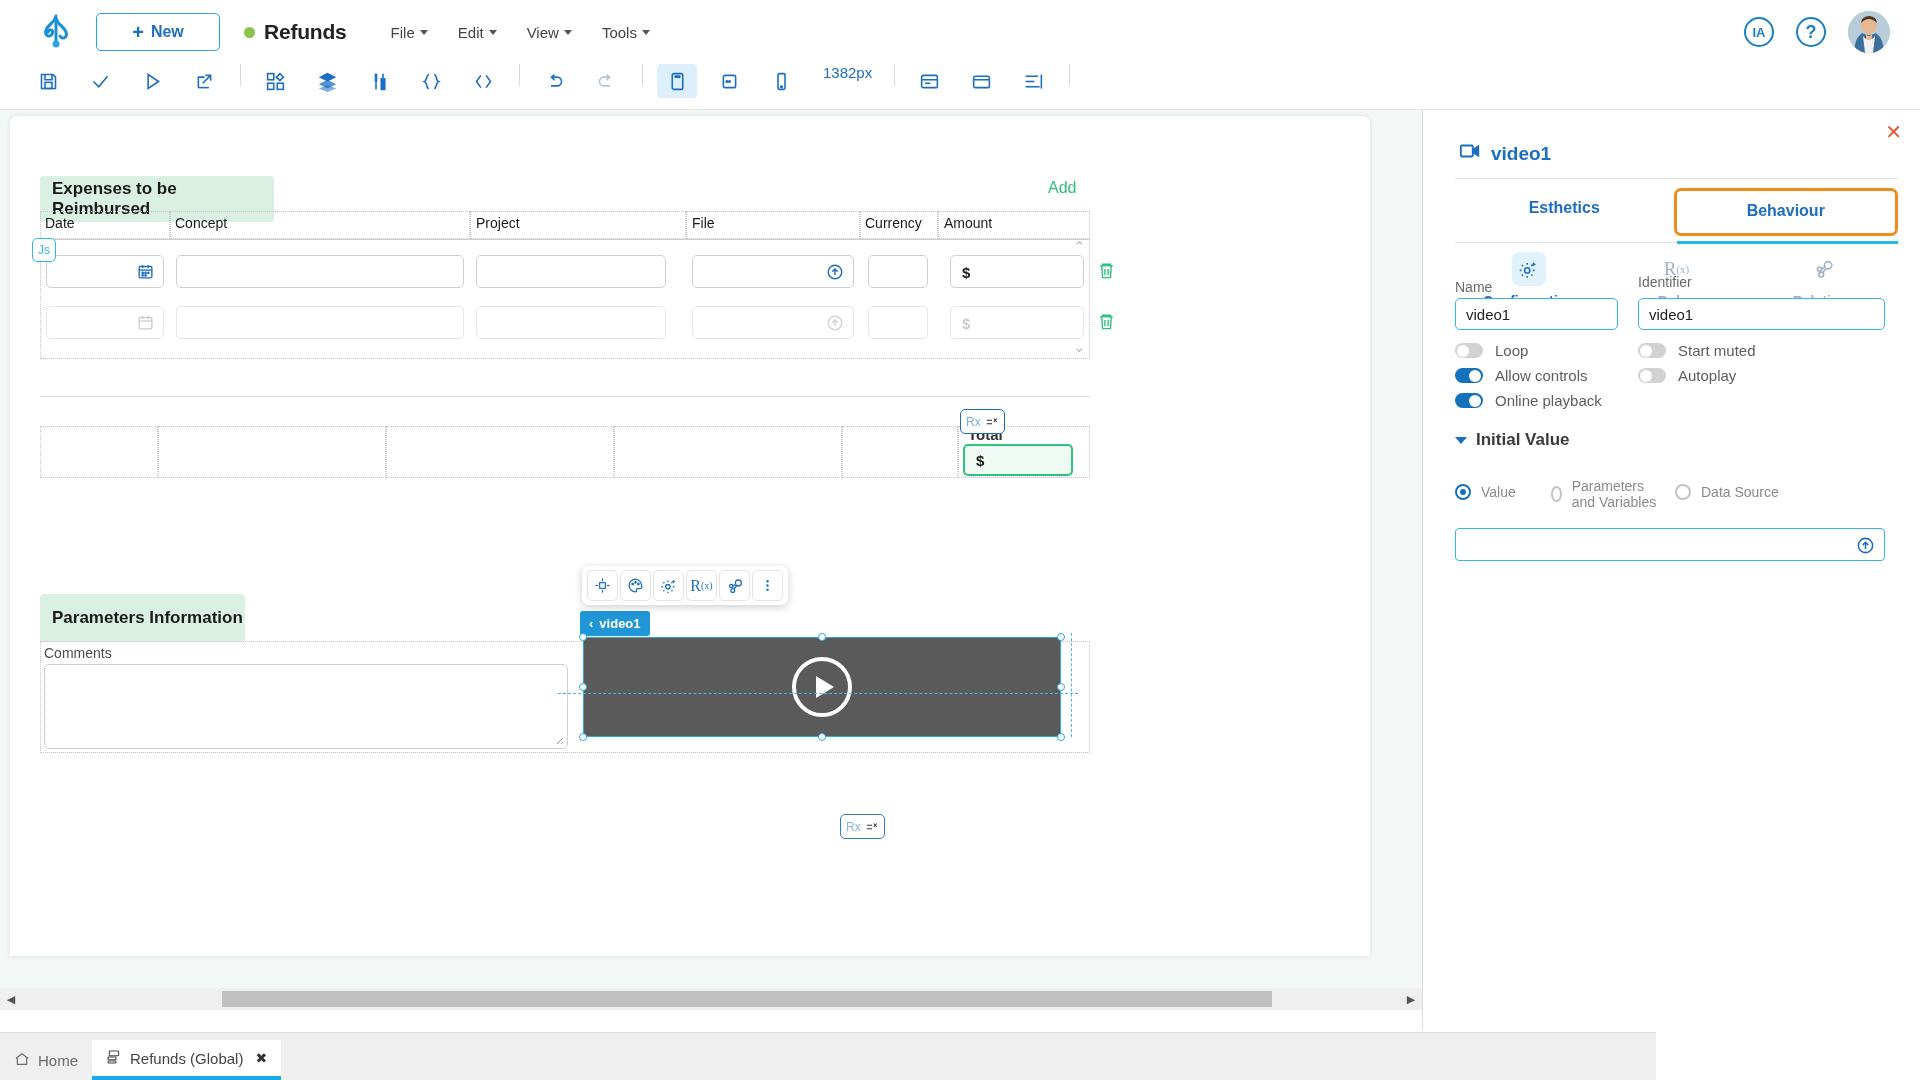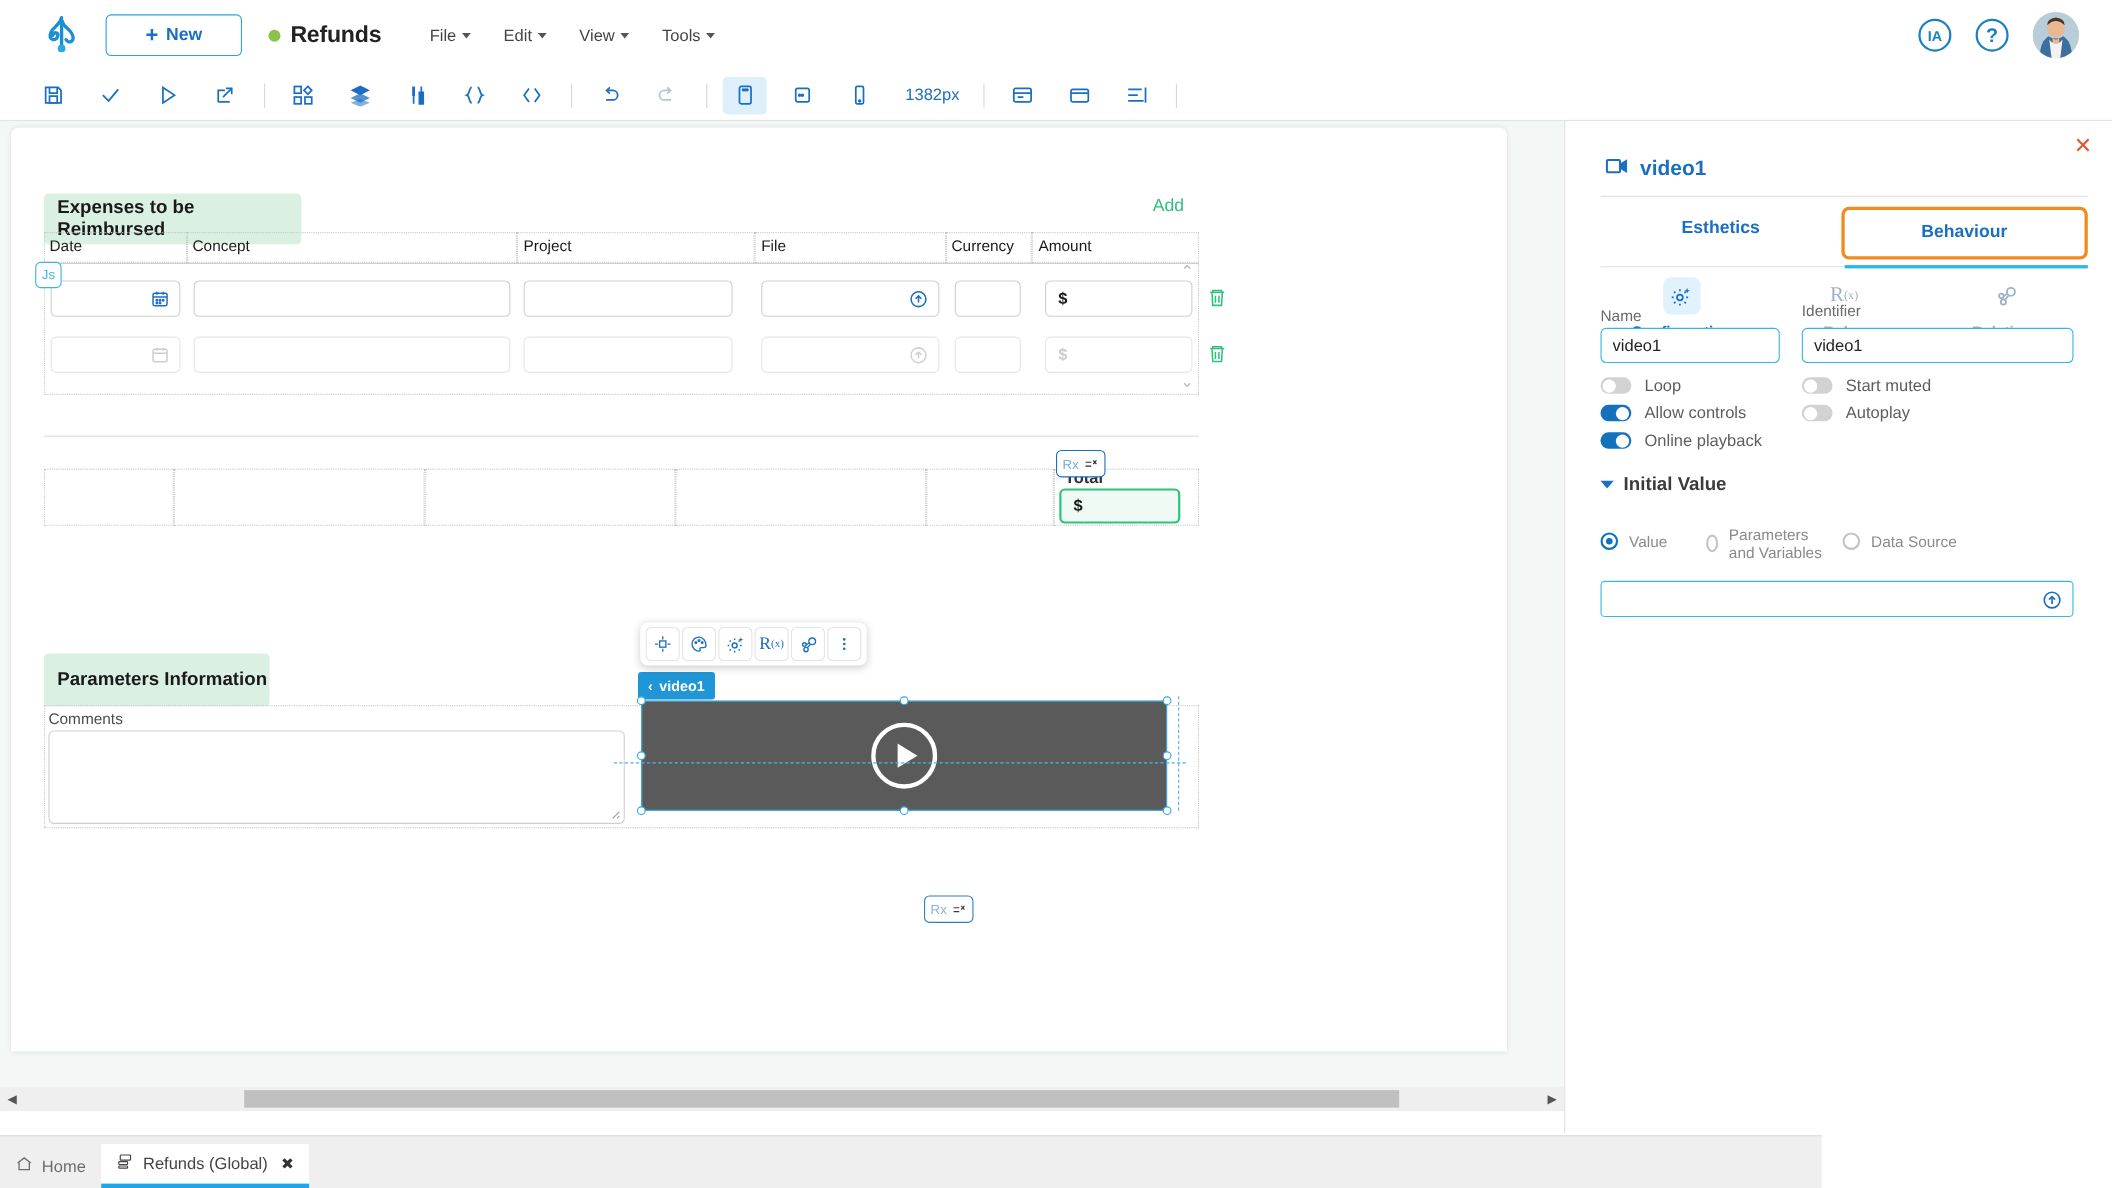--- a/index.html
+++ b/index.html
@@ -38,21 +38,21 @@
   .circ-btn.q { font-size: 18px; }
   .avatar {
     width: 42px; height: 42px; border-radius: 50%; overflow:hidden; cursor:pointer;
     background: #c9d7e0; position: relative;
   }
 
   
   .toolbar {
     position: absolute; top: 64px; left: 0; width: 1920px; height: 46px;
     background: #fff; border-bottom: 1px solid #e3e3e3;
-    display: flex; align-items: center; padding-left: 28px; gap: 0;
+    display: flex; padding-left: 28px; gap: 0;
   }
   .tb-btn {
     width: 40px; height: 34px; display: flex; align-items: center; justify-content: center;
     cursor: pointer; color: #1b6ec2; margin-right: 12px; border-radius:4px;
   }
   .tb-btn.sel { background: #ddeffb; }
   .tb-btn.dim { color: #b4c4d0; }
   .tb-sep { width: 1px; height: 22px; background: #d8d8d8; margin: 0 14px 0 4px;}
   .tb-label { color:#1b6ec2; font-size: 15px; margin: 0 18px 0 10px;}
 

